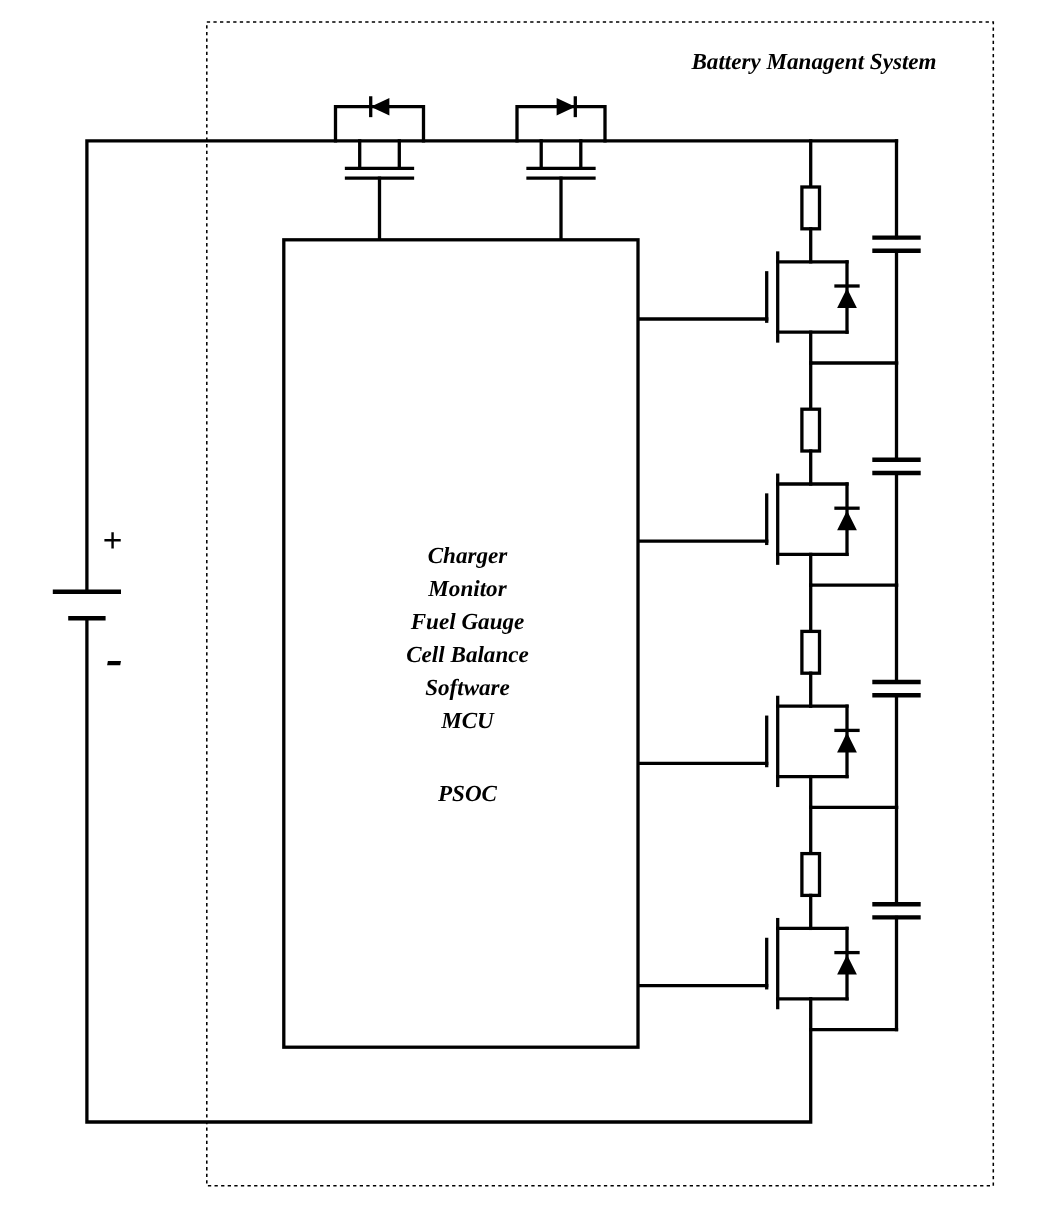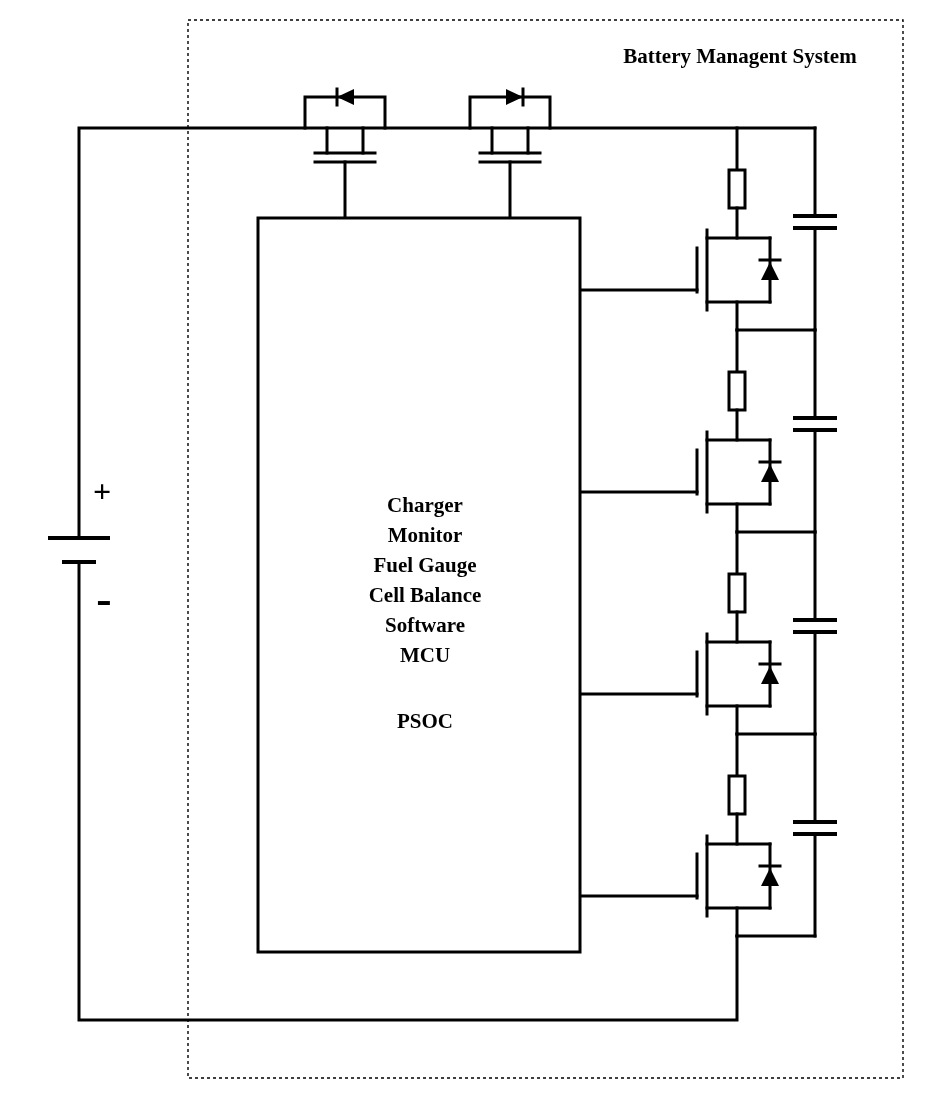--- a/index.html
+++ b/index.html
@@ -1,17 +1,17 @@
 <!DOCTYPE html>
 <html><head>
 <meta charset="utf-8">
 <style>
   html,body{margin:0;padding:0;background:#ffffff;}
   .page{position:relative;width:948px;height:1104px;background:#ffffff;overflow:hidden;
-        font-family:"Liberation Serif", serif;}
+        font-family:"Liberation Serif", serif;font-style:italic;}
   svg{display:block;}
   .wire{stroke:#000;stroke-width:3;fill:none;stroke-linecap:square;}
   .thin-dash{stroke:#000;stroke-width:1.4;fill:none;stroke-dasharray:3 3;}
   .plate{stroke:#000;stroke-width:4;fill:none;stroke-linecap:butt;}
   .comp{stroke:#000;stroke-width:3;fill:#ffffff;}
   .tri{fill:#000;stroke:none;}
   .label{font-family:"Liberation Serif", serif;font-weight:bold;fill:#000;}
   .title-text{font-size:21px;}
   .box-text{font-size:21px;}
   .plus-text{font-size:32px;}

